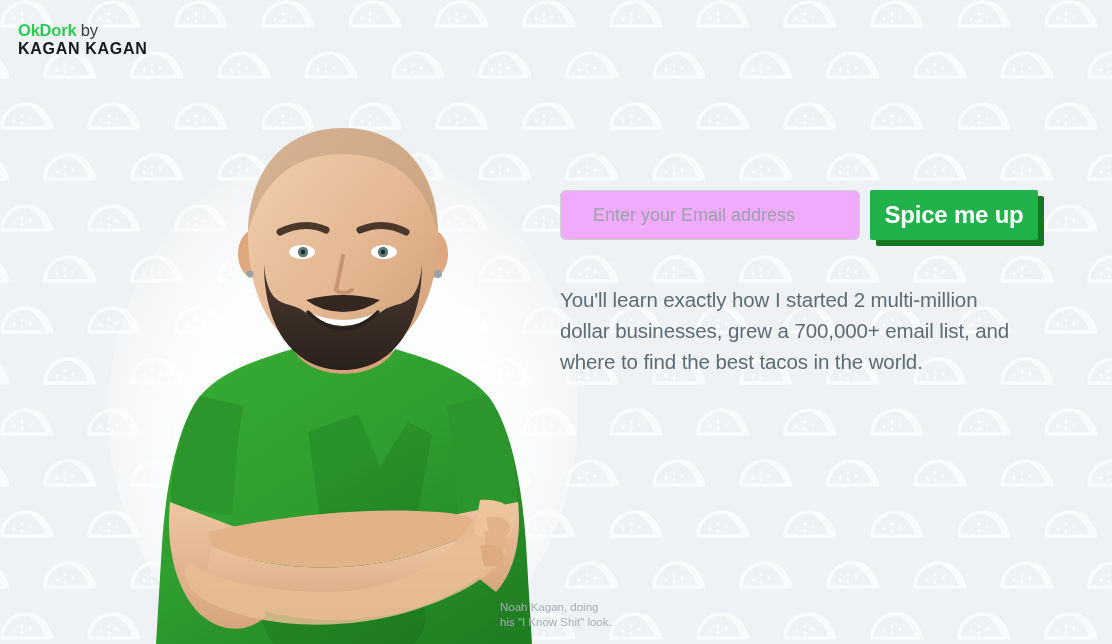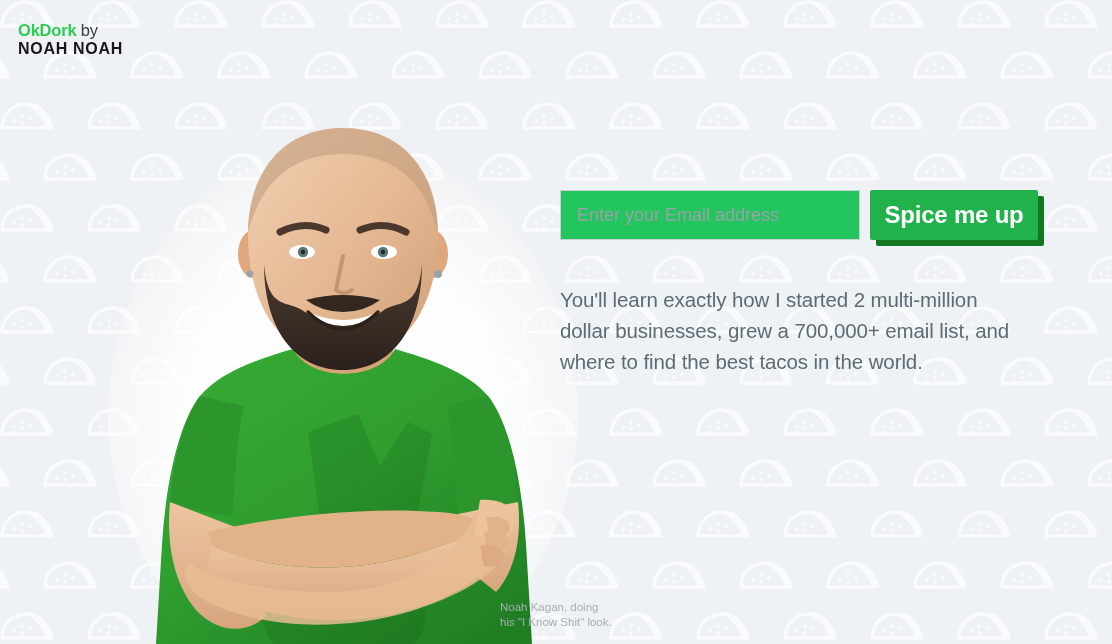--- a/index.html
+++ b/index.html
@@ -115,24 +115,24 @@
   
   .signup-form {
     margin-top: 22px;
     display: flex;
     align-items: flex-start;
   }
   .email-field {
     width: 300px;
     height: 50px;
     box-sizing: border-box;
-    padding: 0 16px;
+    padding: 0 32px;
     border: 1px solid #ccd0d3;
-    border-radius: 0;
-    background: #22c55e;
+    border-radius: 6px;
+    background: #f0abfc;
     font-family: "Liberation Sans", sans-serif;
     font-size: 18px;
     color: #444a4f;
     outline: none;
   }
   .email-field::placeholder {
     color: #9aa1a7;
     opacity: 1;
   }
 
@@ -201,21 +201,21 @@
           <use href="#taco" x="-44" y="51"></use>
         </pattern>
       </defs>
       <rect x="0" y="0" width="1112" height="644" fill="#eff2f4"></rect>
       <rect x="0" y="-20" width="1112" height="684" fill="url(#tacoTile)" opacity="0.95"></rect>
     </svg>
   </div>
 
   <div class="logo">
     <div class="logo-line1"><span class="logo-ok">OkDork</span><span class="logo-by"> by</span></div>
-    <div class="logo-line2">NOAH NOAH</div>
+    <div class="logo-line2">KAGAN KAGAN</div>
   </div>
 
   <div class="photo">
     <svg viewBox="0 0 470 530" xmlns="http://www.w3.org/2000/svg">
       <defs>
         <radialGradient id="halo" cx="50%" cy="55%" r="58%">
           <stop offset="60%" stop-color="#ffffff" stop-opacity="0.85"></stop>
           <stop offset="100%" stop-color="#ffffff" stop-opacity="0"></stop>
         </radialGradient>
         <linearGradient id="skin" x1="0" y1="0" x2="1" y2="1">

